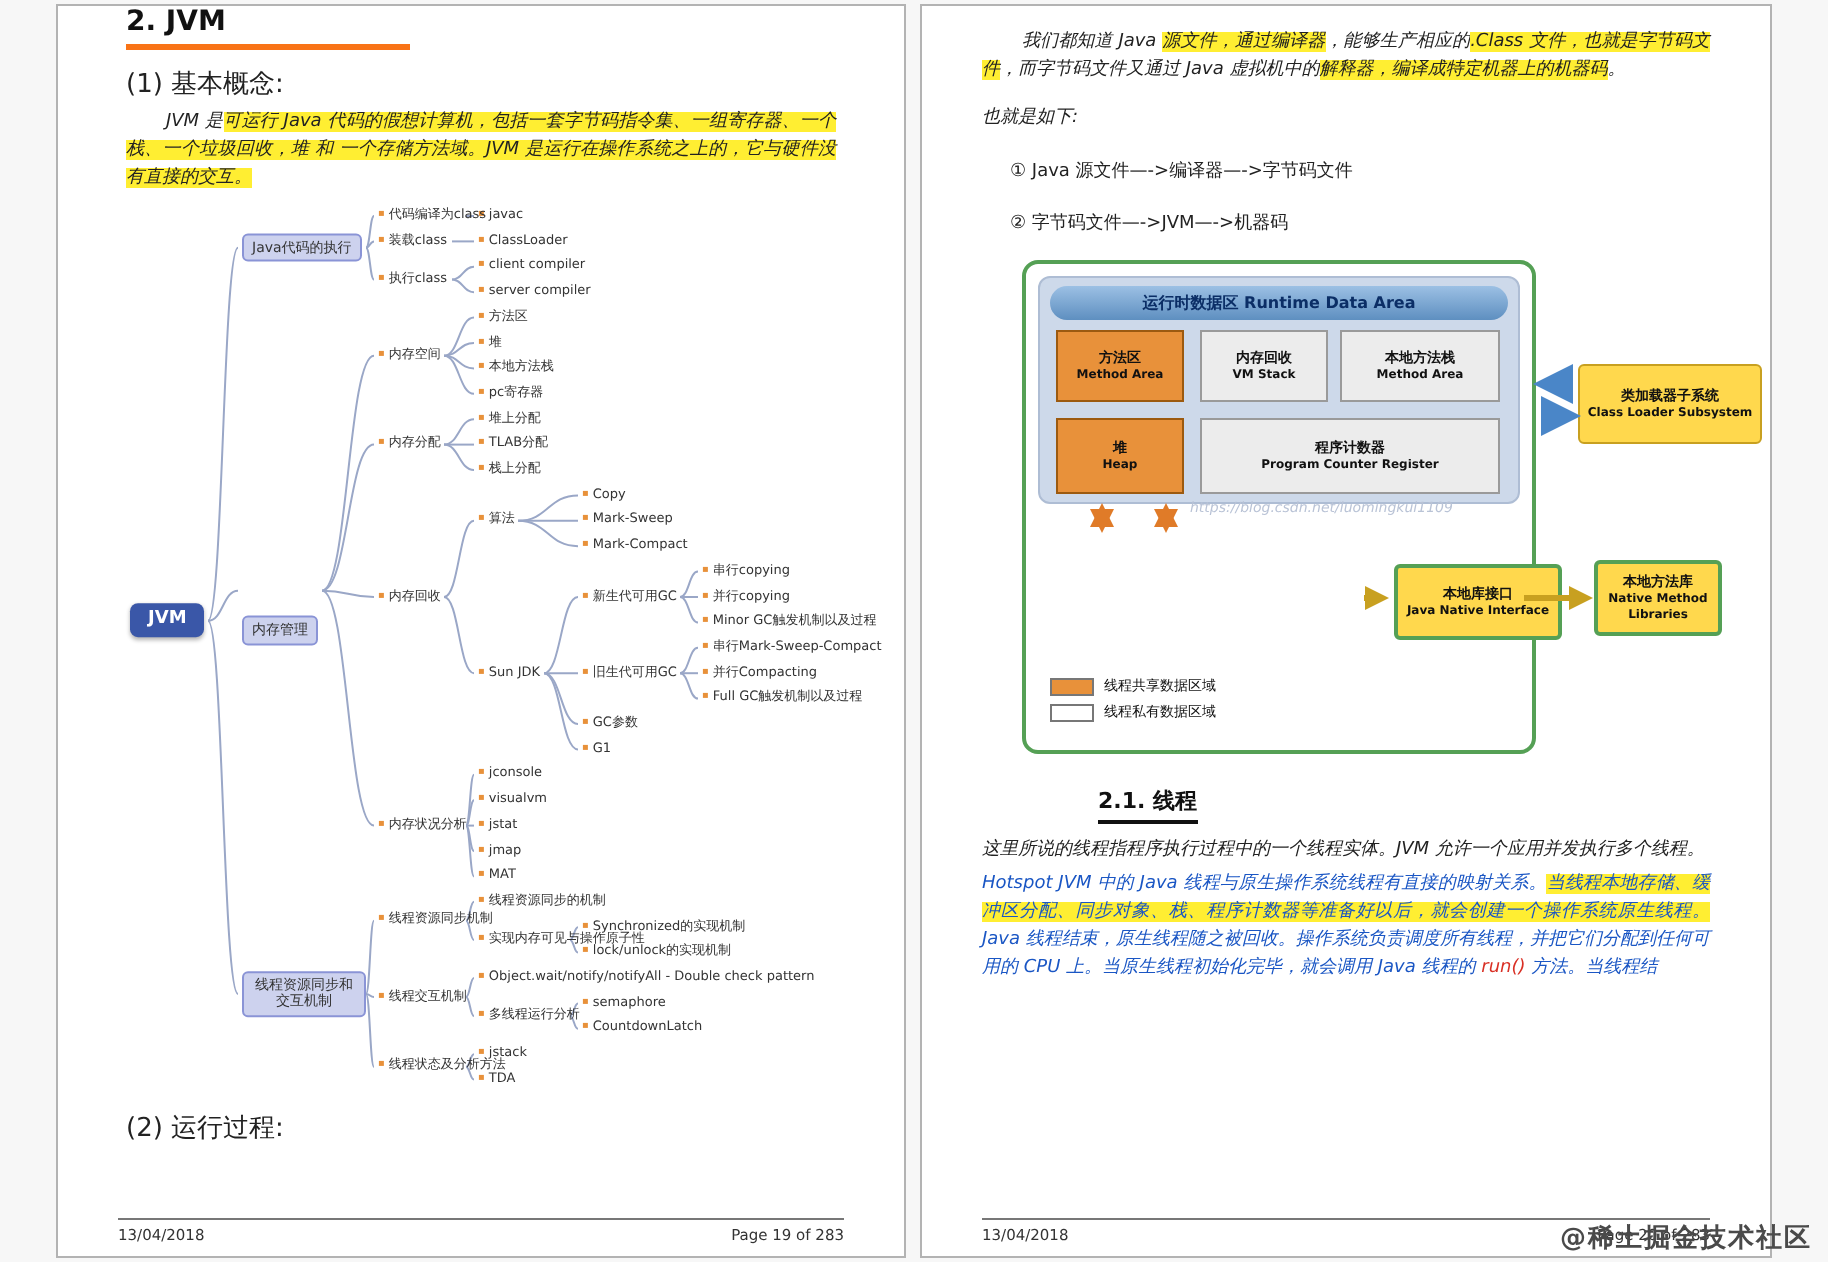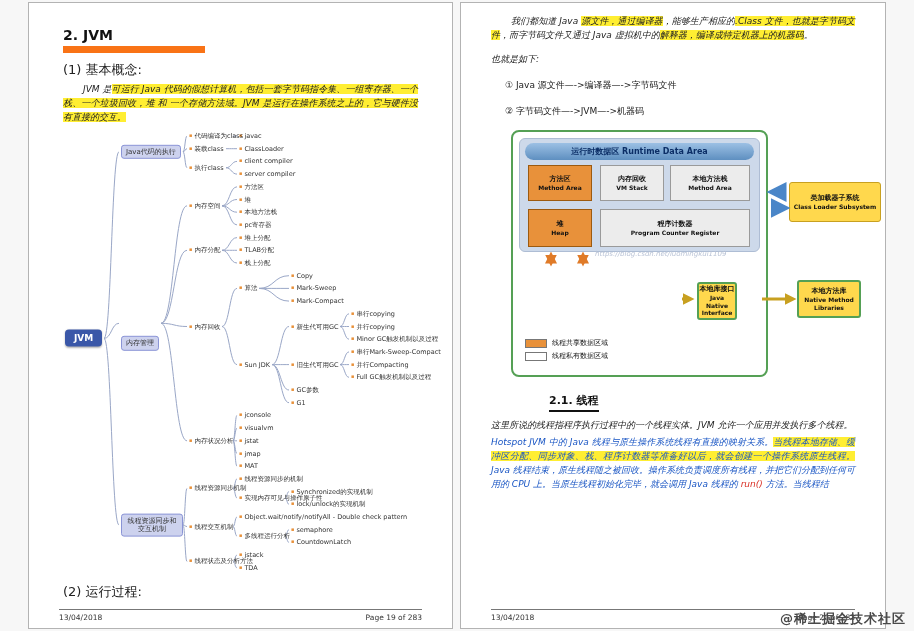--- a/index.html
+++ b/index.html
@@ -3,22 +3,22 @@
 <meta charset="utf-8">
 <style>
   * { margin:0; padding:0; box-sizing:border-box; }
   html,body { width:914px; height:631px; background:#f7f7f7; overflow:hidden;
     font-family:"DejaVu Sans","Liberation Sans",sans-serif; position:relative; }
   .page { position:absolute; top:2px; height:627px; background:#fff; border:1px solid #b3b3b3; }
   #left-page { left:28px; width:425px; }
   #right-page { left:460px; width:426px; padding-top:8px; }
 
   
-  .title { font-size:14px; font-weight:bold; color:#111; margin:24px 0 8px 34px;
-    width:142px; border-bottom:7px solid #f97316; padding-bottom:3px; }
+  .title { font-size:14px; font-weight:bold; color:#111; margin:0 0 8px 34px;
+    width:142px; border-bottom:3px solid #f97316; padding-bottom:3px; }
   .label { font-size:13px; color:#222; margin:5px 34px 3px 34px; }
   .para { font-size:9px; line-height:14px; color:#222; margin:3px 30px 3px 30px; text-align:justify;font-style:italic; }
   #left-page .para { margin:3px 34px; }
   .indent { text-indent:20px; }
   .seg-hl { background:#ffee32; }
   .seg-blue { color:#1a56c4; }
   .seg-bluehl { color:#1a56c4; background:#ffee32; }
   .seg-red { color:#d93025; }
   .step { font-size:9px; color:#222; margin:13px 30px 0 44px; }
   .h2-wrap { margin:12px 0 6px 88px; }
@@ -62,21 +62,21 @@
   .pos-vm { left:80px; top:26px; width:64px; height:36px; }
   .pos-ns { left:150px; top:26px; width:80px; height:36px; }
   .pos-heap { left:8px; top:70px; width:64px; height:38px; }
   .pos-pcr { left:80px; top:70px; width:150px; height:38px; }
   .engine { position:absolute; left:6px; top:138px; width:162px; height:62px;
     border:2px solid #e07b28; border-radius:6px; background:#fff; }
   .engine-label { position:absolute; top:3px; width:100%; text-align:center;
     font-size:7.5px; font-weight:bold; }
   .pos-jit { left:8px; top:24px; width:64px; height:30px; }
   .pos-gc { left:84px; top:24px; width:70px; height:30px; }
-  .pos-jni { left:184px; top:150px; width:40px; height:38px; border-radius:3px; }
+  .pos-jni { left:184px; top:150px; width:84px; height:38px; border-radius:3px; }
   .pos-nml { left:286px; top:150px; width:64px; height:38px; border-radius:3px; }
   .pos-cls { left:278px; top:52px; width:92px; height:40px; border-radius:3px; }
   .legend { position:absolute; left:12px; top:206px; font-size:7px; color:#111; }
   .legend-row { display:flex; align-items:center; margin-bottom:3px; }
   .sw { width:22px; height:9px; margin-right:5px; border:1px solid #777; }
   .sw-orange { background:#e8913a; }
   .sw-white { background:#fff; }
   .fig-watermark { position:absolute; left:84px; top:120px; font-size:7px;
     color:#b9c3d6; font-style:italic; }
   .fig-arrows { position:absolute; left:0; top:0; pointer-events:none; }

